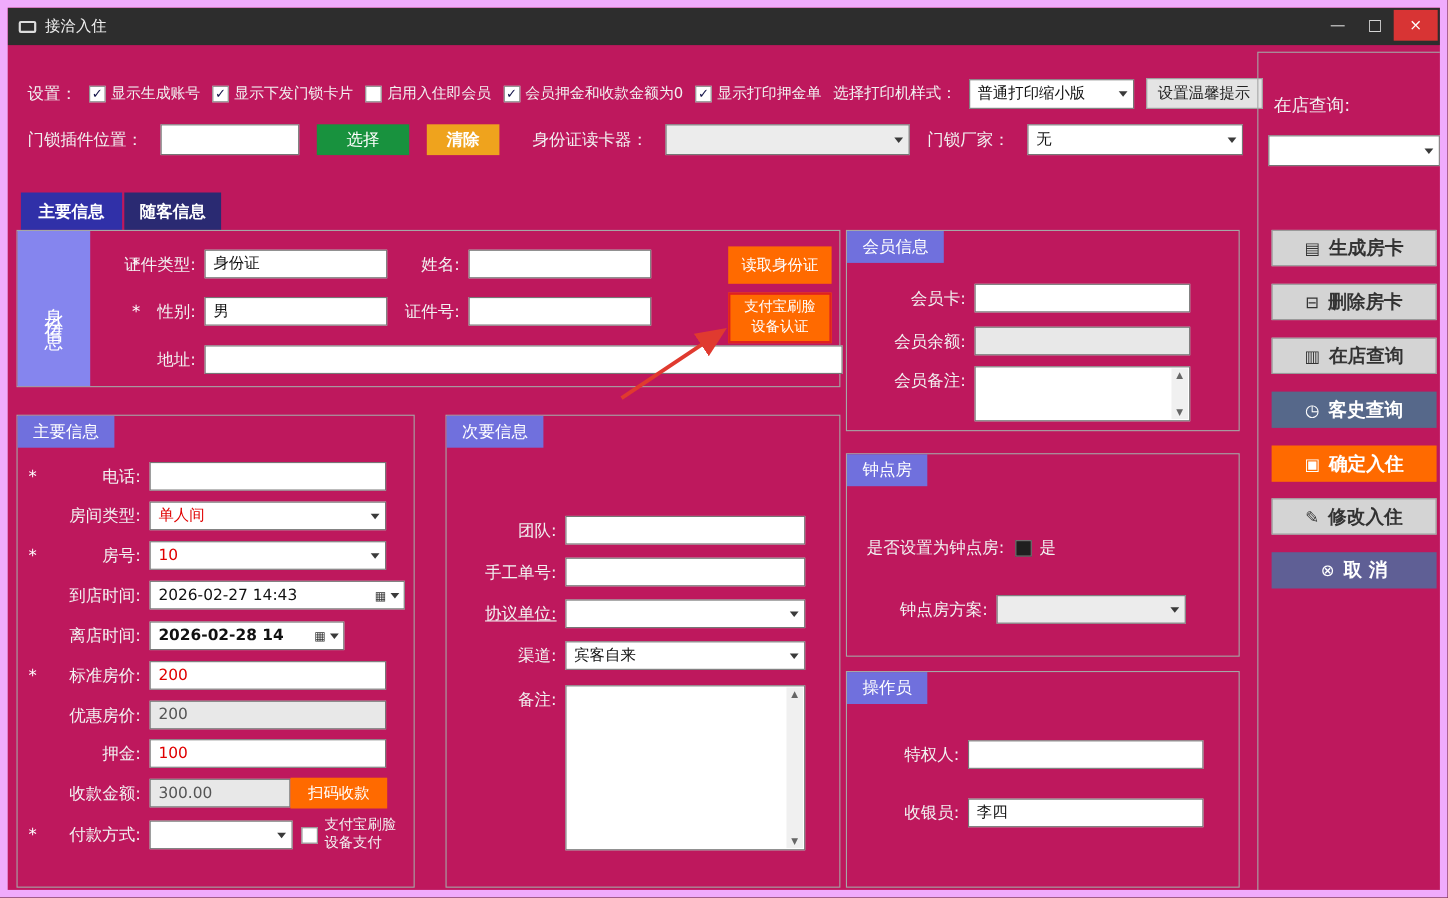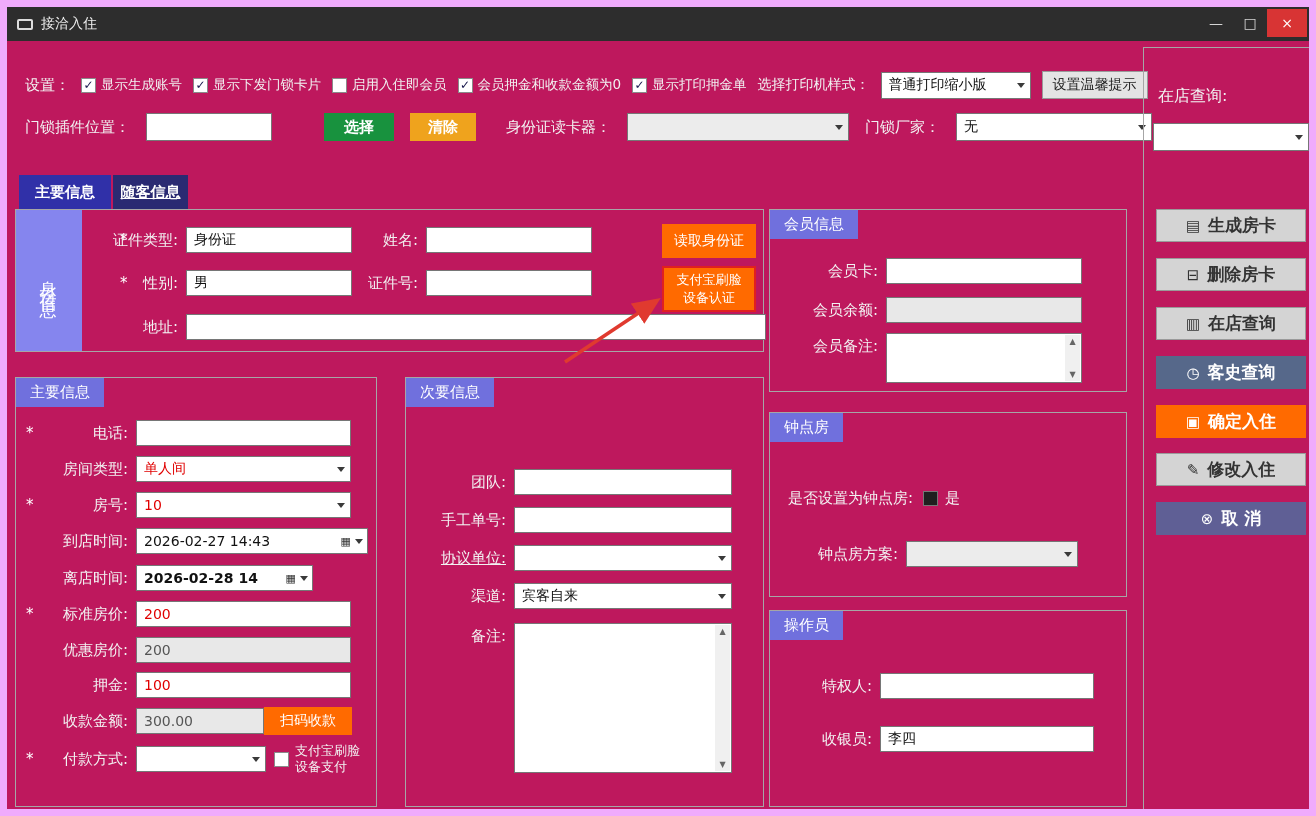--- a/index.html
+++ b/index.html
@@ -90,36 +90,36 @@
     <div class="sel" style="width:150px;height:27px;">
       <span class="val">普通打印缩小版</span>
       <span class="arr"></span>
     </div>
     <div class="btn btn-light" style="height:28px;padding:0 10px;font-size:14px;">设置温馨提示</div>
   </div>
 
   <div style="position:absolute;top:106px;left:18px;display:flex;align-items:center;gap:16px;">
     <span class="lbl">门锁插件位置：</span>
     <div class="inp" style="width:126px;height:28px;"></div>
-    <div class="btn btn-green" style="width:70px;height:28px;font-weight:bold;margin-left:36px;">选择</div>
+    <div class="btn btn-green" style="width:84px;height:28px;font-weight:normal;">选择</div>
     <div class="btn btn-amber" style="width:66px;height:28px;font-weight:bold;">清除</div>
     <span class="lbl" style="margin-left:14px;">身份证读卡器：</span>
     <div class="sel gray" style="width:222px;height:28px;">
       <span class="val"></span>
       <span class="arr"></span>
     </div>
     <span class="lbl">门锁厂家：</span>
     <div class="sel" style="width:196px;height:28px;">
       <span class="val">无</span>
       <span class="arr"></span>
     </div>
   </div>
 
   <div class="tab active" style="left:12px;width:92px;">主要信息</div>
-  <div class="tab inactive" style="left:106px;width:75px;text-decoration:underline;">随客信息</div>
+  <div class="tab inactive" style="left:106px;width:88px;">随客信息</div>
 
   <div class="panel" style="left:8px;top:202px;width:749px;height:143px;">
     <div class="vlabel">身份信息</div>
 
     <div class="frow" style="top:17px;left:70px;">
       <span class="lbl" style="width:92px;text-align:right;margin-right:8px;">证件类型:</span>
       <div class="inp" style="width:166px;">身份证</div>
       <span class="star" style="margin-left:24px;">*</span>
       <span class="lbl" style="width:66px;text-align:right;margin-right:8px;">姓名:</span>
       <div class="inp" style="width:166px;"></div>

